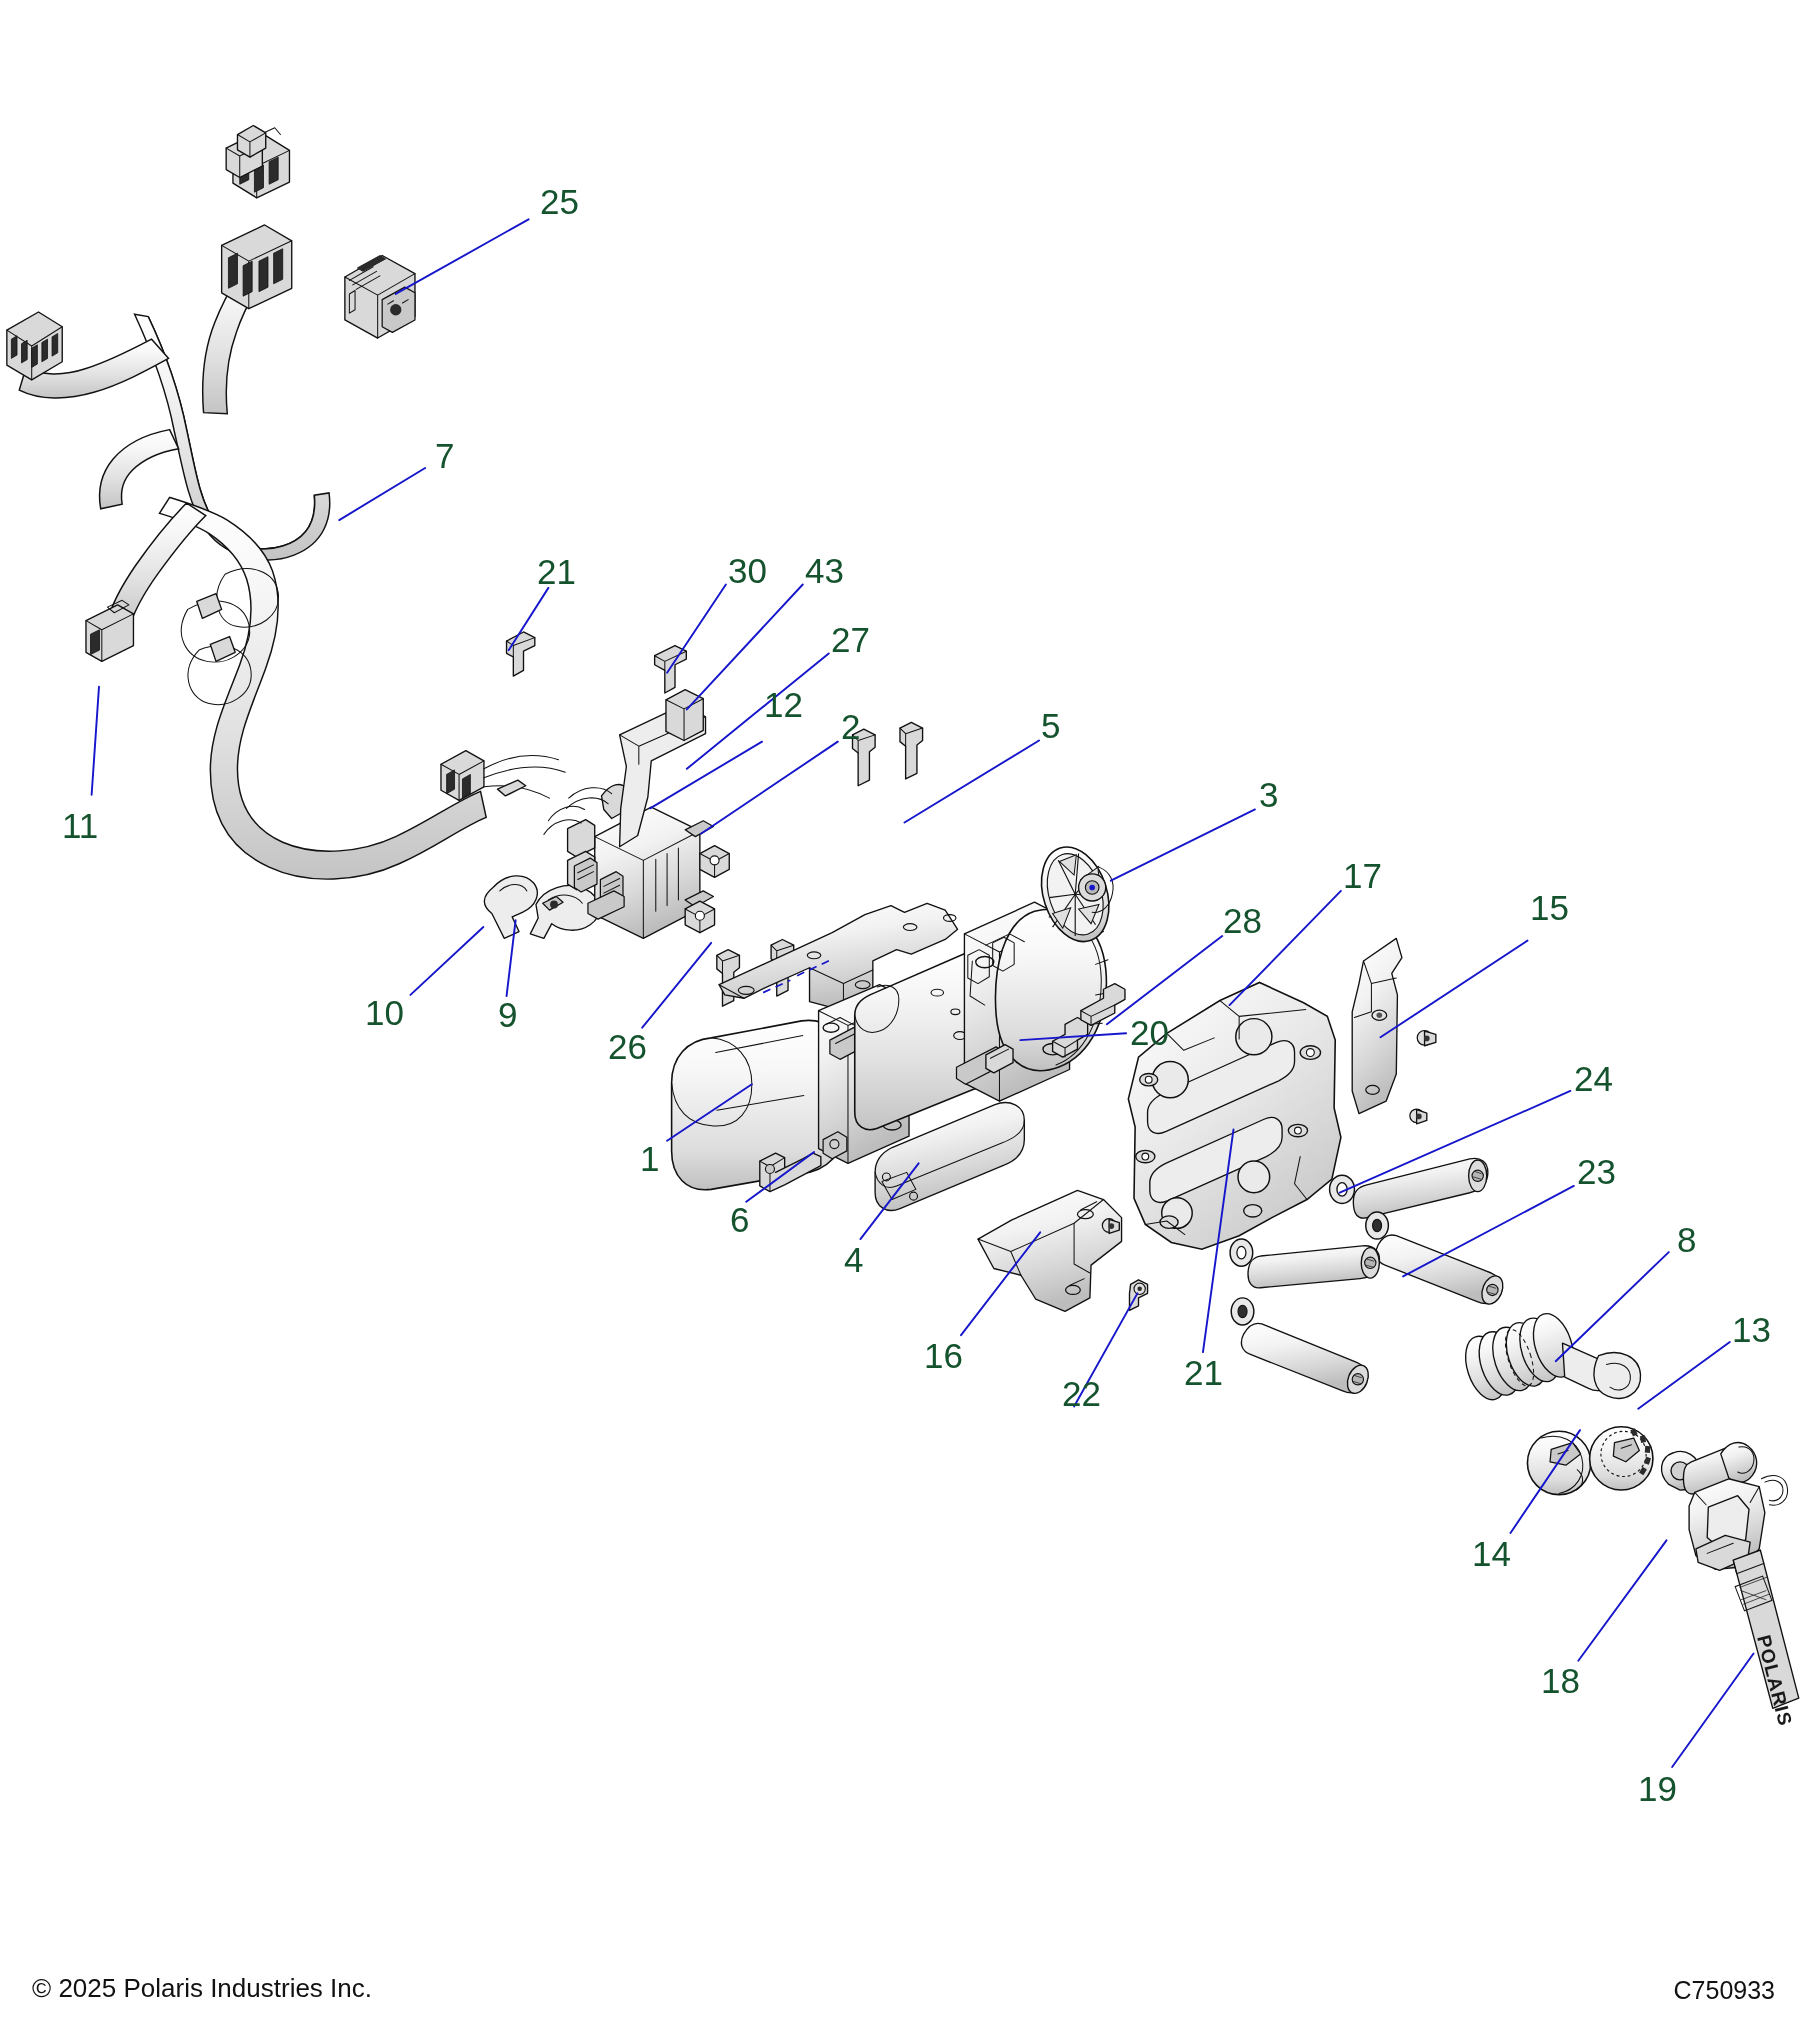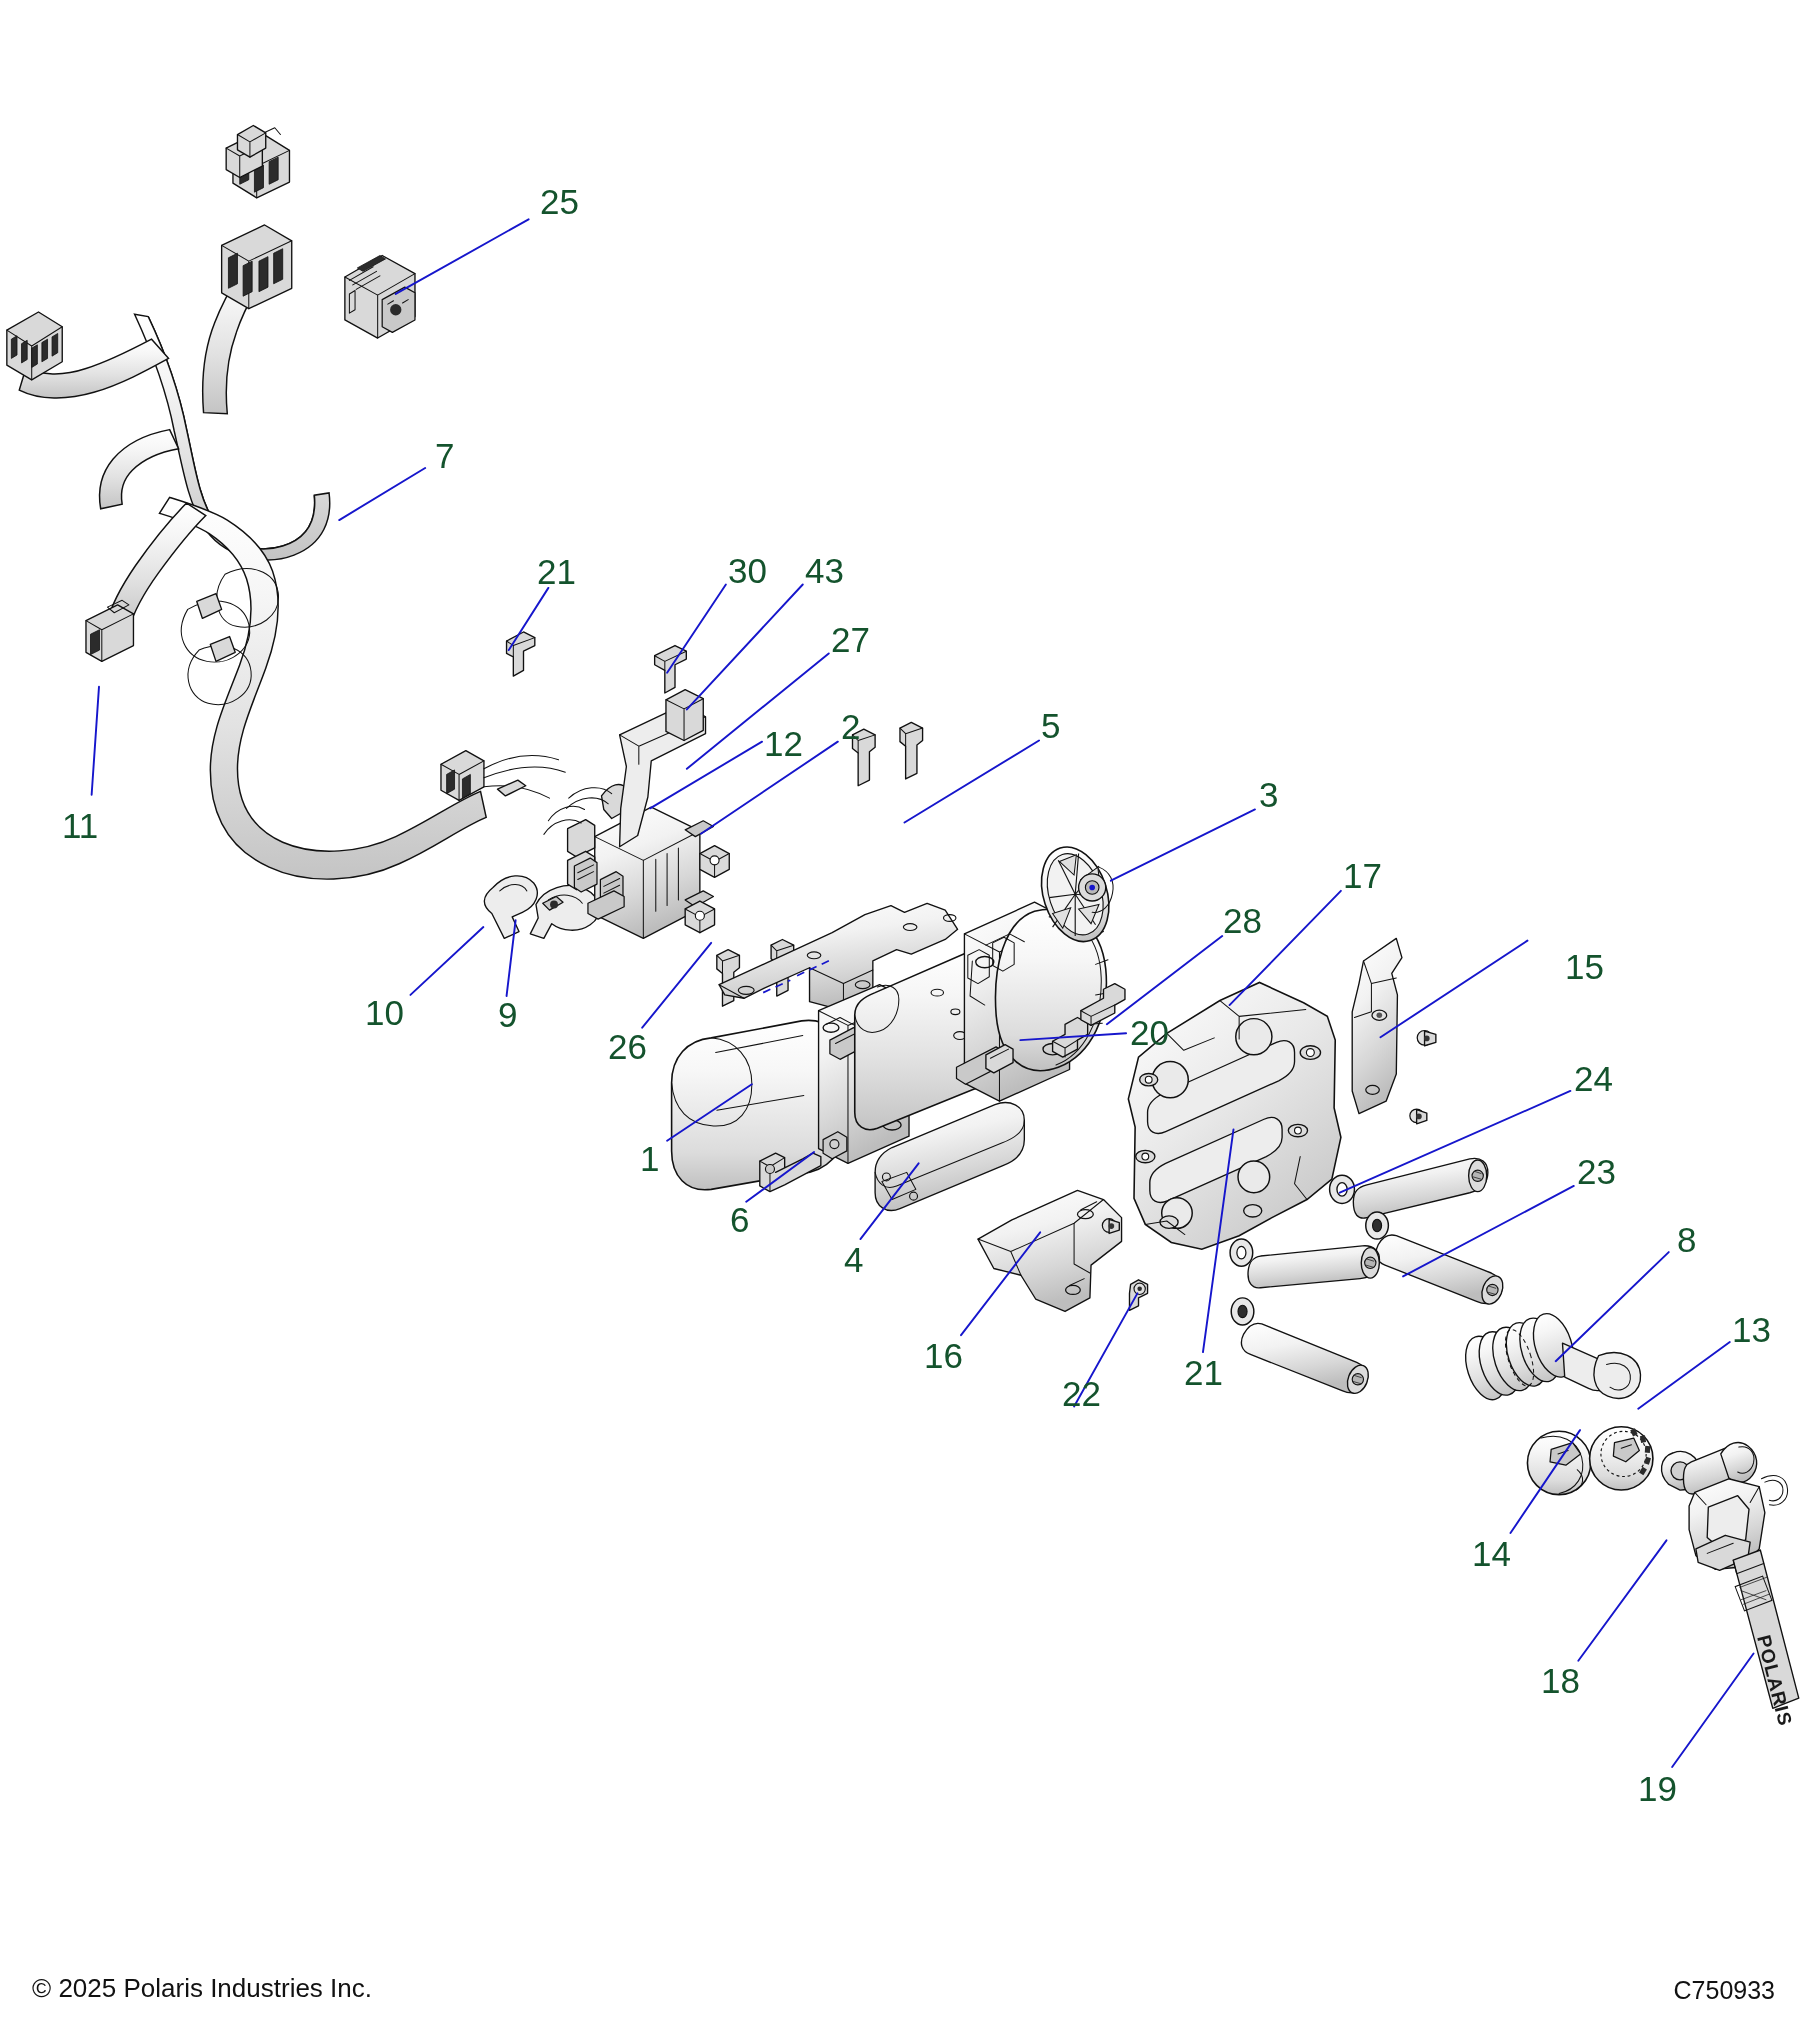--- a/index.html
+++ b/index.html
@@ -644,26 +644,26 @@
       </g>
     </svg>
 
     <div class="callout" style="left:540px;top:184px;">25</div>
     <div class="callout" style="left:435px;top:438px;">7</div>
     <div class="callout" style="left:62px;top:808px;">11</div>
     <div class="callout" style="left:537px;top:554px;">21</div>
     <div class="callout" style="left:728px;top:553px;">30</div>
     <div class="callout" style="left:805px;top:553px;">43</div>
     <div class="callout" style="left:831px;top:622px;">27</div>
-    <div class="callout" style="left:764px;top:726px;">12</div>
+    <div class="callout" style="left:764px;top:687px;">12</div>
     <div class="callout" style="left:841px;top:709px;">2</div>
     <div class="callout" style="left:1041px;top:708px;">5</div>
     <div class="callout" style="left:1259px;top:777px;">3</div>
     <div class="callout" style="left:1343px;top:858px;">17</div>
-    <div class="callout" style="left:1530px;top:949px;margin-left:35px;">15</div>
+    <div class="callout" style="left:1530px;top:890px;">15</div>
     <div class="callout" style="left:1223px;top:903px;">28</div>
     <div class="callout" style="left:1130px;top:1015px;">20</div>
     <div class="callout" style="left:365px;top:995px;">10</div>
     <div class="callout" style="left:498px;top:997px;">9</div>
     <div class="callout" style="left:608px;top:1029px;">26</div>
     <div class="callout" style="left:640px;top:1141px;">1</div>
     <div class="callout" style="left:730px;top:1202px;">6</div>
     <div class="callout" style="left:844px;top:1242px;">4</div>
     <div class="callout" style="left:924px;top:1338px;">16</div>
     <div class="callout" style="left:1029px;top:1376px;margin-left:33px;">22</div>

